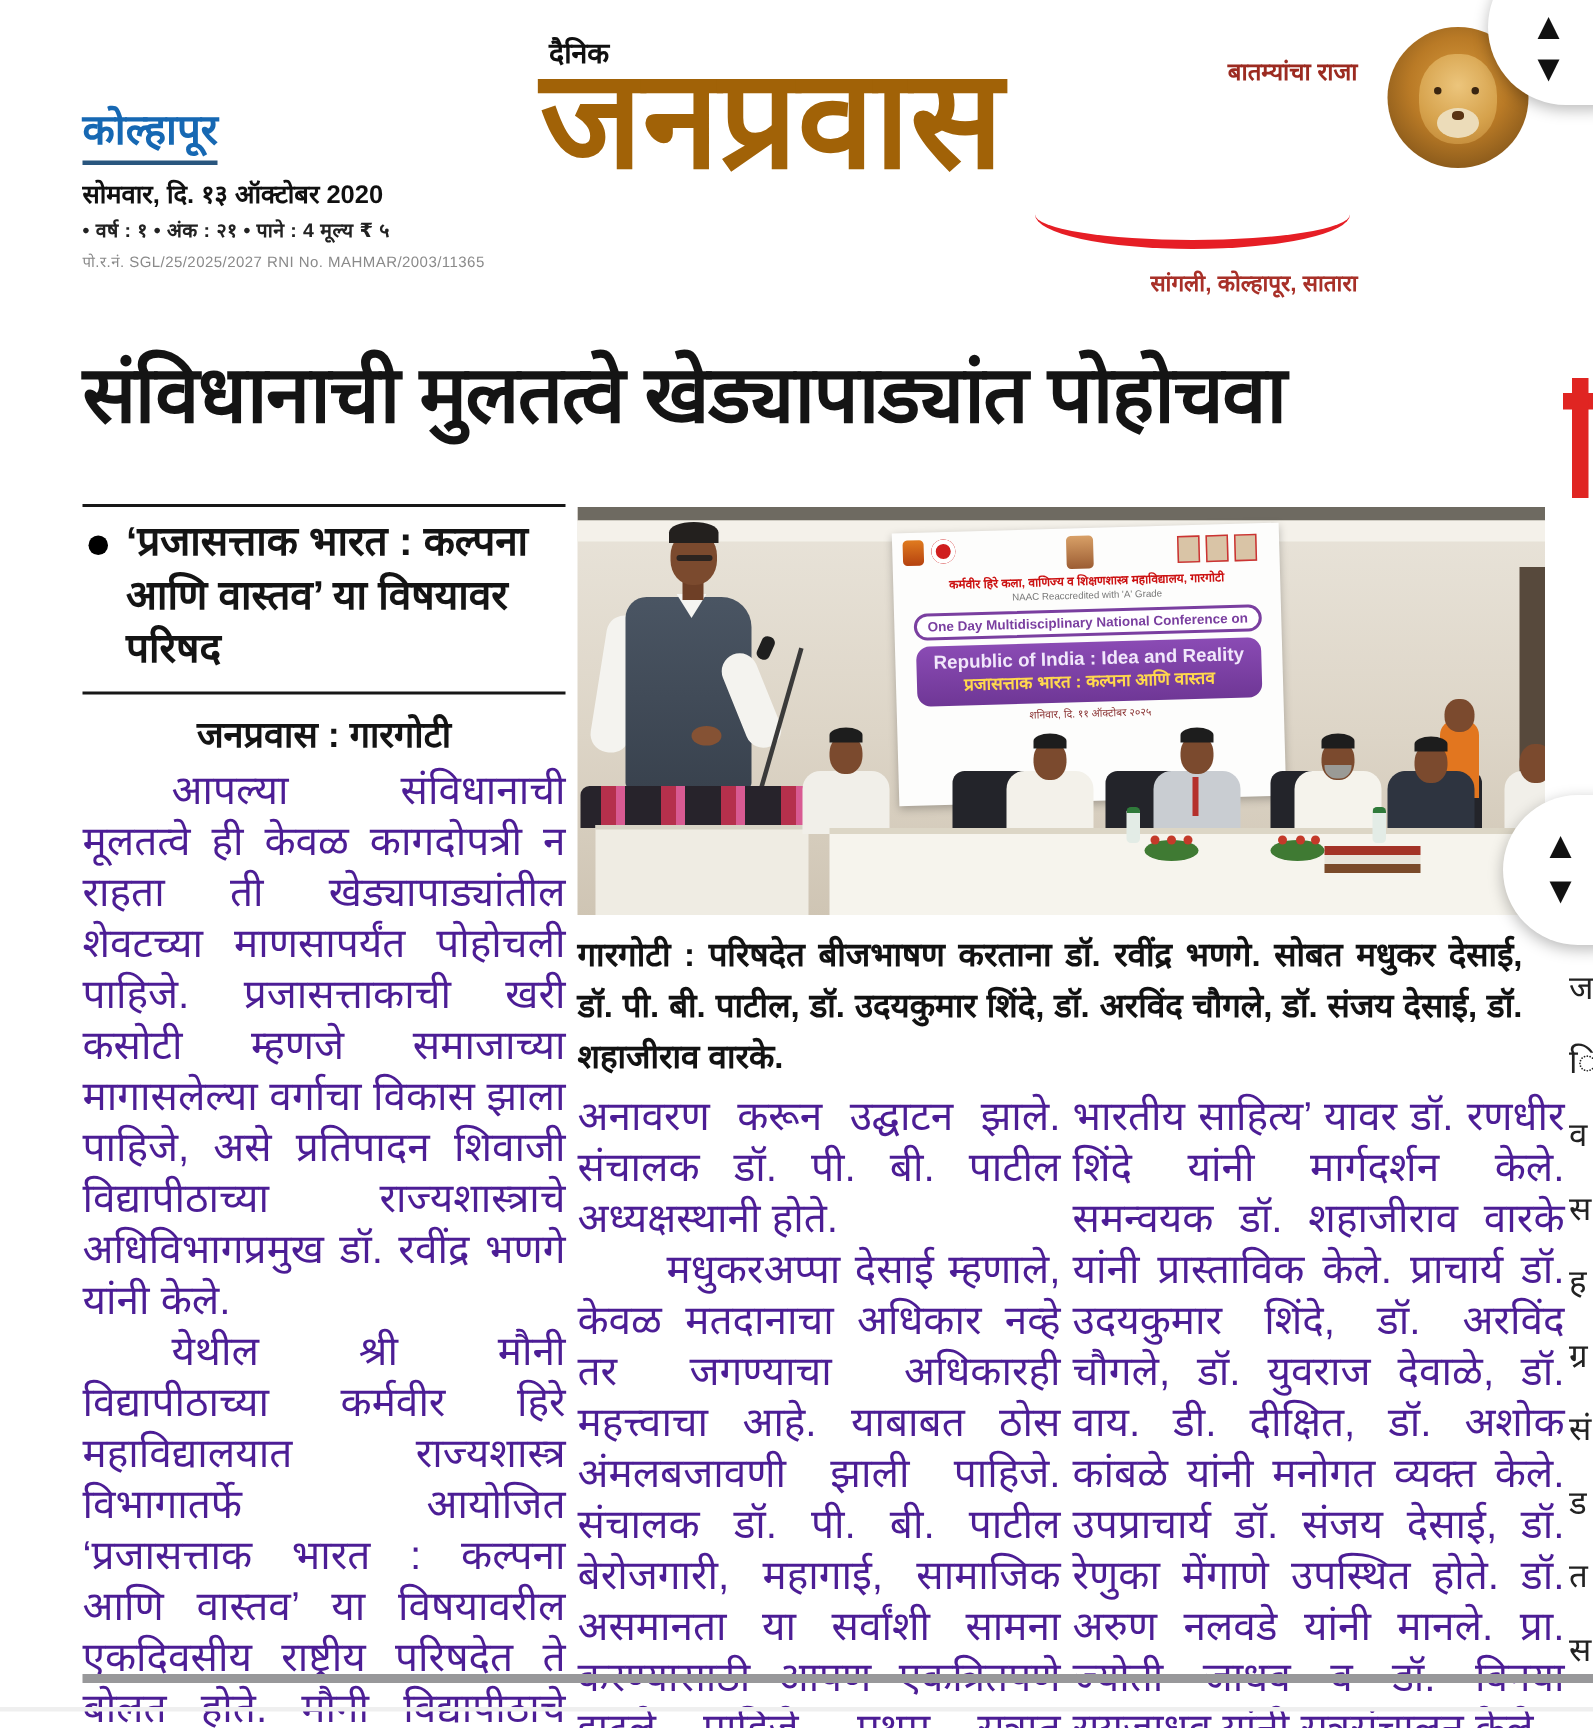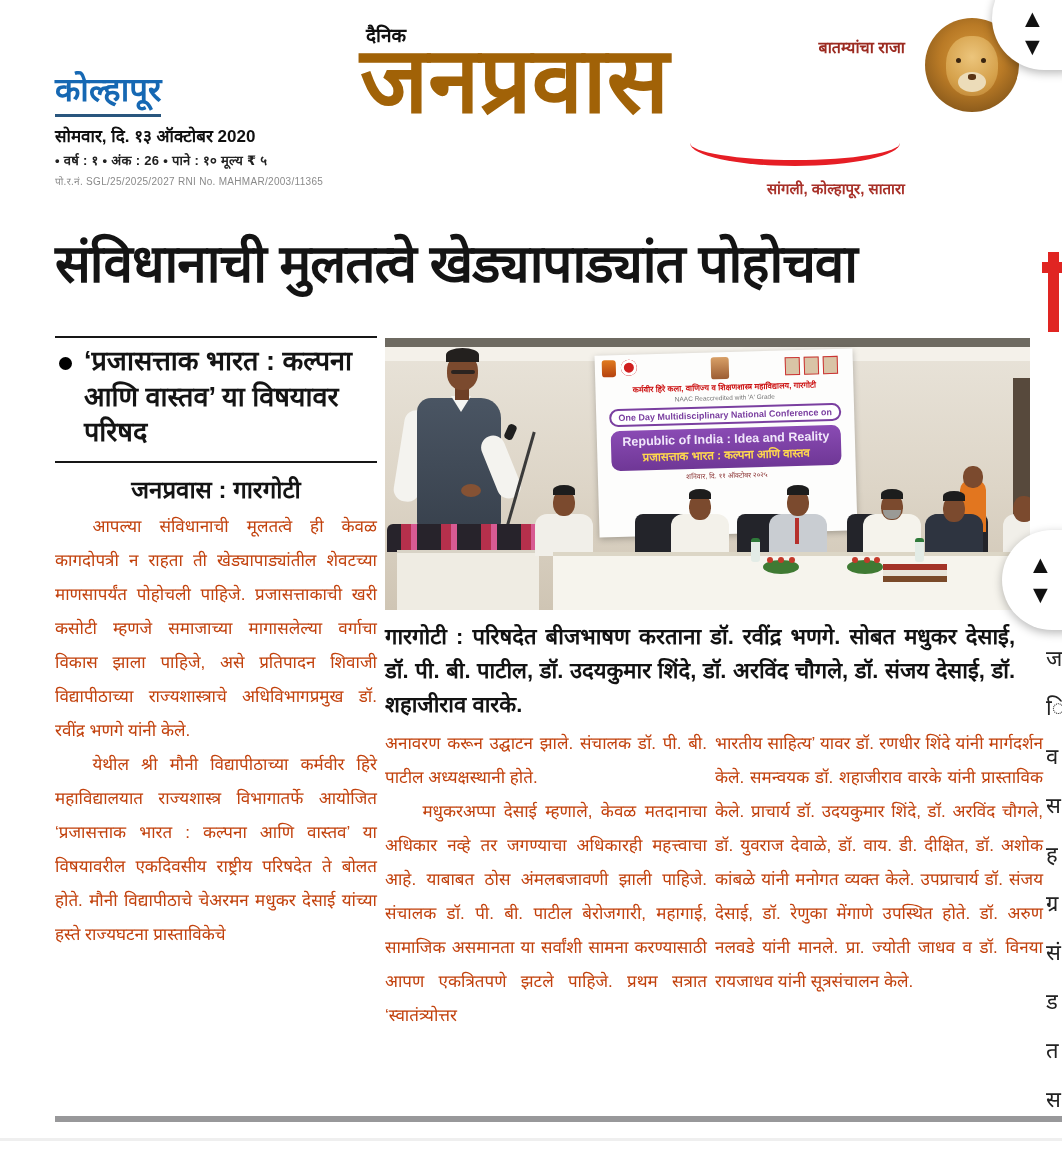--- a/index.html
+++ b/index.html
@@ -5,21 +5,21 @@
   html,body{margin:0;padding:0;}
   body{
     width:1062px;height:1152px;position:relative;background:#ffffff;
     font-family:"Liberation Sans","DejaVu Sans",sans-serif;
     overflow:hidden;color:#1b1b1b;
   }
   .abs{position:absolute;}
 
   
   .edition{left:55px;top:66px;}
-  .edition-name{font-size:33px;font-weight:bold;color:#1668b3;display:inline-block;
+  .edition-name{font-size:28px;font-weight:bold;color:#1668b3;display:inline-block;
     padding-bottom:3px;border-bottom:3px solid #29567e;}
   .date-line{font-size:17px;font-weight:bold;color:#101010;margin-top:7px;}
   .issue-line{font-size:13px;font-weight:bold;color:#222;margin-top:4px;letter-spacing:.3px;}
   .reg-line{font-size:10px;color:#8a8a8a;margin-top:5px;letter-spacing:.3px;}
 
   .daily{left:366px;top:22px;font-size:19px;font-weight:bold;color:#101010;}
   .masthead{left:360px;top:28px;width:560px;font-size:92px;line-height:1.15;
     font-weight:bold;color:#a16207;white-space:nowrap;}
   .swoosh{left:690px;top:120px;width:210px;height:40px;border-bottom:6px solid #e61e25;
     border-radius:50%;}
@@ -50,21 +50,21 @@
   .headline{left:55px;top:234px;width:992px;font-size:53px;font-weight:bold;
     color:#141414;letter-spacing:-1px;line-height:1.15;white-space:nowrap;}
 
   
   .left-col{left:55px;top:336px;width:322px;}
   .hl-item{display:flex;gap:12px;font-size:27px;font-weight:bold;line-height:1.32;
     color:#141414;padding:6px 0 10px 4px;}
   .hl-dot{width:13px;height:13px;border-radius:50%;background:#000;margin-top:13px;flex:none;}
   .hl-rule{border-top:2.5px solid #171717;}
   .dateline{font-size:24px;font-weight:bold;color:#141414;padding:9px 0 5px;text-align:center;}
-  .bodytext{font-size:17px;line-height:34px;text-align:justify;color:#c2410c;}
+  .bodytext{font-size:27px;line-height:34px;text-align:justify;color:#4c1d95;}
   .indent{text-indent:2.2em;}
 
   
   .photo{left:385px;top:338px;width:645px;height:272px;overflow:hidden;
     background:linear-gradient(180deg,#e9e4da 0%,#ddd5c7 55%,#cfc5b4 100%);}
   .ph{position:absolute;}
   .ceiling{left:0;top:0;width:100%;height:9px;background:#6e6a61;}
   .ceiling2{left:0;top:9px;width:100%;height:14px;background:#f4f1ea;}
   .wall-right{left:628px;top:40px;width:17px;height:190px;background:#57493c;}
   
@@ -135,21 +135,21 @@
   
   .rule-grey{left:55px;top:1116px;width:1007px;height:6px;background:#98989a;}
   .rule-faint{left:0;top:1138px;width:1062px;height:3px;background:#efefef;}
 </style>
 </head>
 <body>
 
 <div class="abs edition">
   <div class="edition-name">कोल्हापूर</div>
   <div class="date-line">सोमवार, दि. १३ ऑक्टोबर 2020</div>
-  <div class="issue-line">• वर्ष : १  • अंक : 26  • पाने : १०   मूल्य ₹ ५</div>
+  <div class="issue-line">• वर्ष : १  • अंक : २१  • पाने : 4   मूल्य ₹ ५</div>
   <div class="reg-line">पो.र.नं. SGL/25/2025/2027   RNI No. MAHMAR/2003/11365</div>
 </div>
 
 <div class="abs daily">दैनिक</div>
 <div class="abs masthead">जनप्रवास</div>
 <div class="abs swoosh"></div>
 <div class="abs tagline">बातम्यांचा राजा</div>
 <div class="abs cities">सांगली, कोल्हापूर, सातारा</div>
 
 <div class="abs lion">

